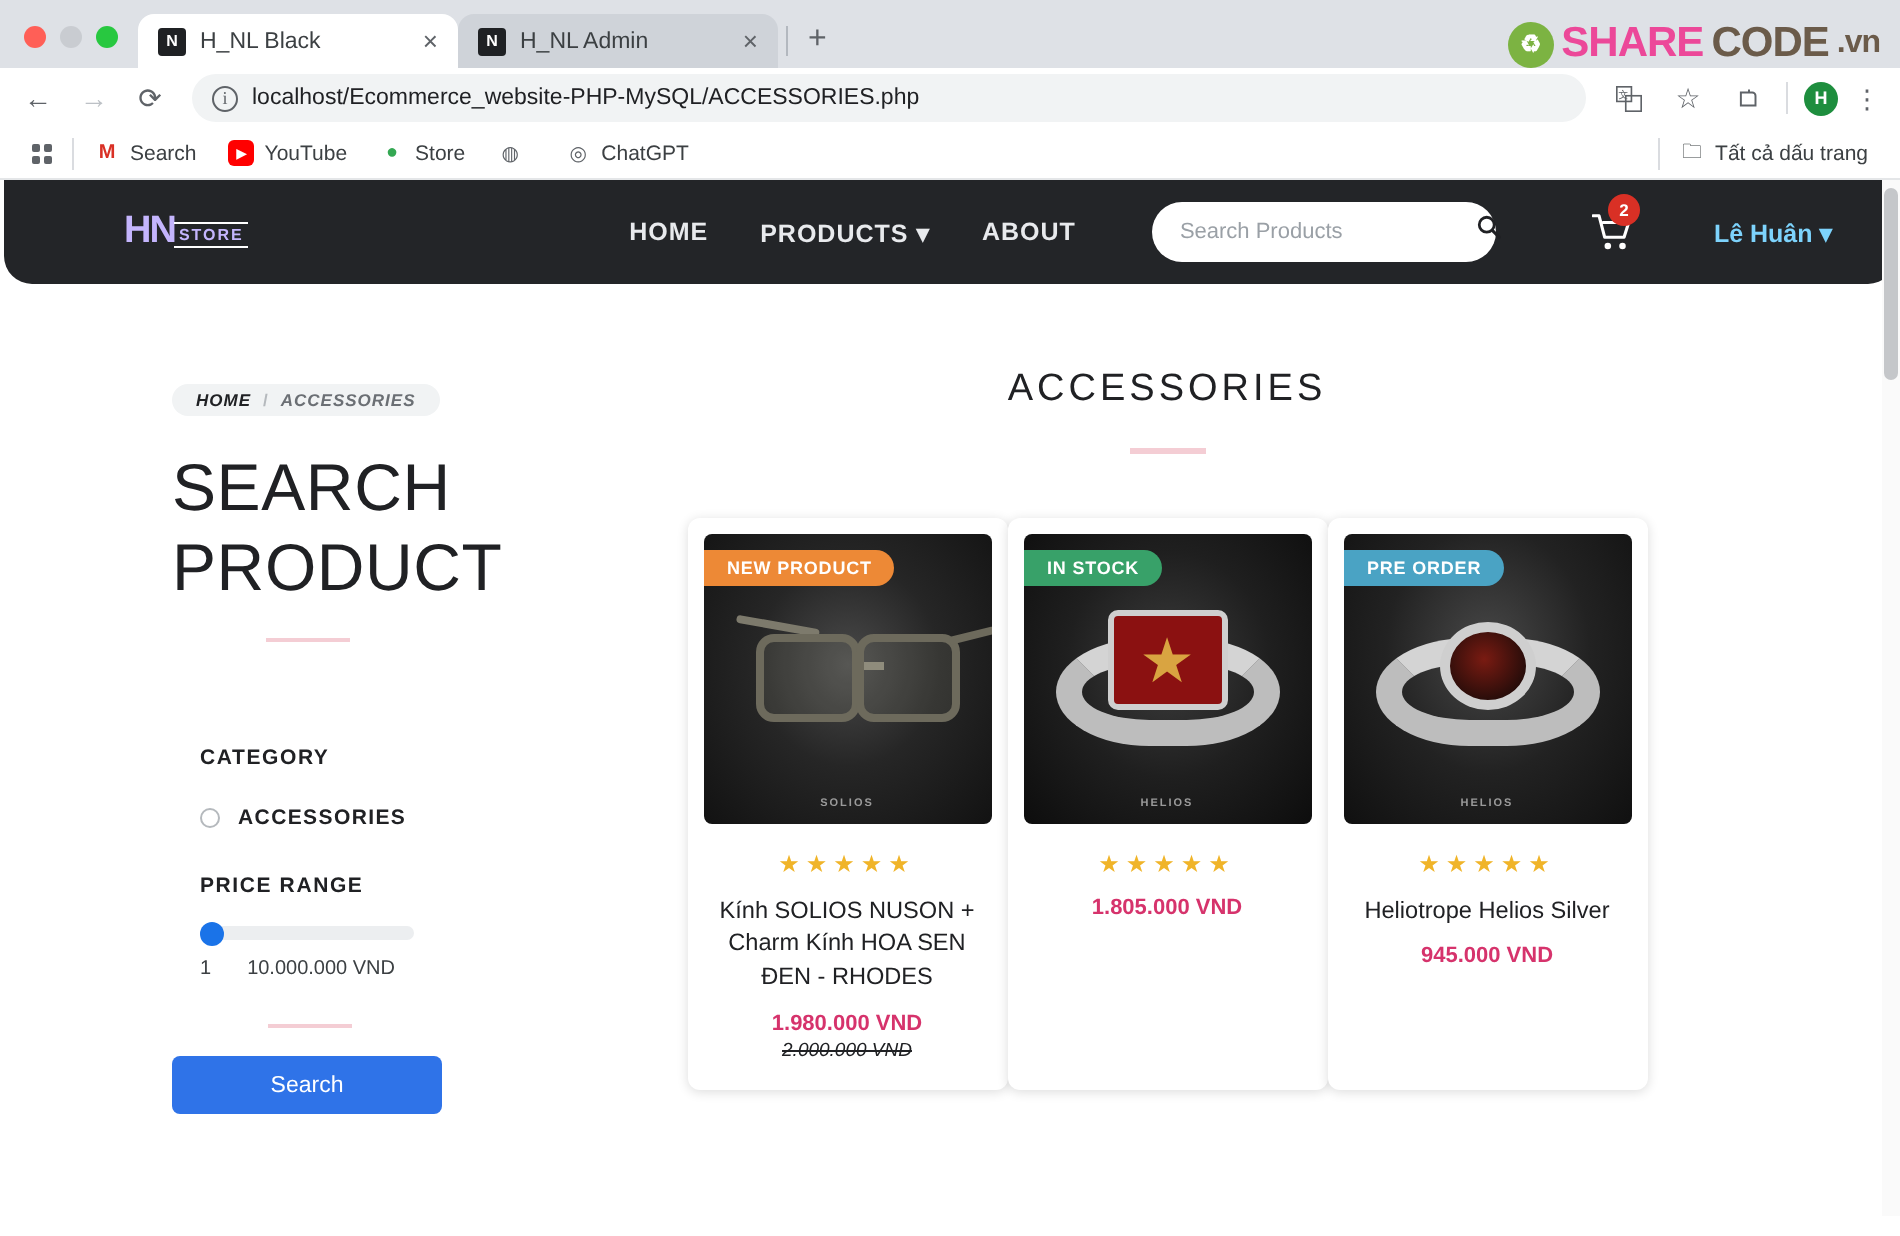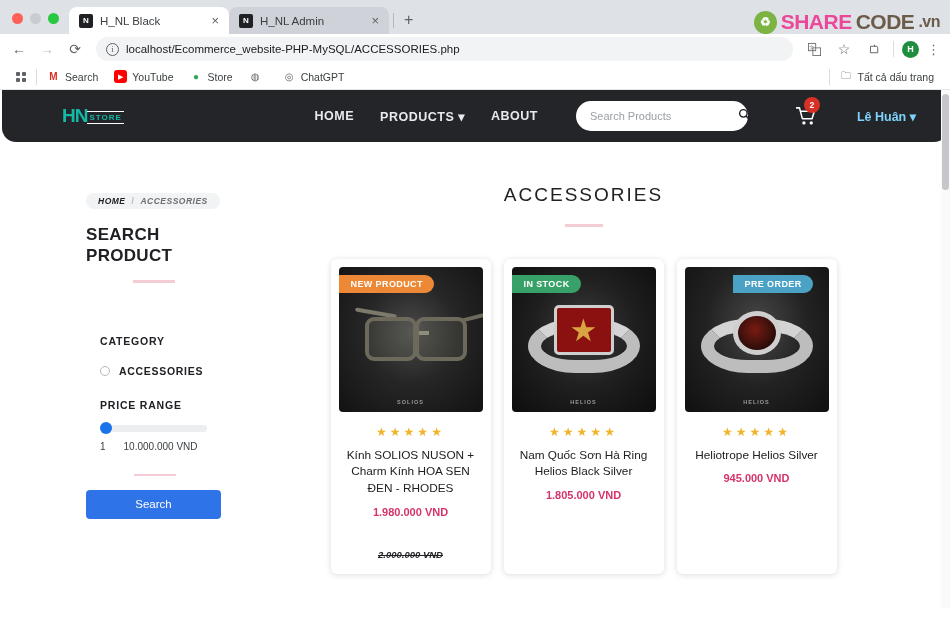--- a/index.html
+++ b/index.html
@@ -72,21 +72,21 @@
 
   
   .viewport { position:relative; height: 518px; background:#fff; overflow:hidden; }
 
   
   .site-header {
     height: 52px; background:#232528; border-radius: 0 0 14px 14px;
     display:flex; align-items:center; padding: 0 32px; position:relative;
     margin: 0 2px;
   }
-  .logo { color:#14b8a6; font-weight:bold; font-size:19px; letter-spacing:-1px;
+  .logo { color:#c4b5fd; font-weight:bold; font-size:19px; letter-spacing:-1px;
     display:flex; align-items:flex-end; margin-left: 28px; }
   .logo .hn { font-family:"Liberation Sans", sans-serif; font-style:normal; }
   .logo .store { font-size:8px; letter-spacing:1px; border-top:1px solid #fff;
     border-bottom:1px solid #fff; padding:1px 2px; margin-bottom:3px; font-weight:bold;}
   .nav { display:flex; align-items:center; gap:26px; margin-left:auto; }
   .nav a { color:#e8eaed; font-size:12.5px; font-weight:bold; letter-spacing:0.5px;
     text-decoration:none; white-space:nowrap; }
   .search-pill {
     background:#fff; border-radius: 22px; height: 30px; width: 172px;
     display:flex; align-items:center; padding: 0 14px; gap: 6px; margin-left: 12px;
@@ -107,21 +107,21 @@
   
   .content { display:flex; padding: 0; position:relative; }
   .sidebar { width: 245px; padding: 48px 0 0 86px; }
   .breadcrumb {
     background:#f1f3f4; border-radius: 11px; display:inline-flex; gap:6px;
     padding: 3px 12px; font-size: 8.5px; letter-spacing:0.5px; color:#6b6f74;
     font-style: italic; font-weight:bold;
   }
   .breadcrumb .home { color:#202124; }
   .breadcrumb .sep { font-style:normal; color:#b5b9bd; }
-  .search-title { font-size: 17px; color:#202124; letter-spacing:0.3px; margin-top:16px; line-height:1.22; font-weight:700;}
+  .search-title { font-size: 33px; color:#202124; letter-spacing:0.3px; margin-top:16px; line-height:1.22; font-weight:400;}
   .pink-rule { width:42px; height:2.5px; background:#f4cdd4; margin: 14px 0 0 47px; }
   .sec-label { font-size: 10.5px; font-weight:bold; color:#202124; letter-spacing:0.8px; }
   .cat-block { margin-top: 52px; padding-left: 14px; }
   .radio-row { display:flex; align-items:center; gap:9px; margin-top:18px; }
   .radio { width:10px;height:10px;border:1.2px solid #b5b9bd;border-radius:50%;flex:0 0 auto;}
   .radio-label { font-size:10.5px; font-weight:bold; color:#202124; letter-spacing:0.7px; }
   .price-block { margin-top: 22px; padding-left:14px; }
   .slider { position:relative; width: 107px; height:7px; background:#eceef0;
     border-radius:4px; margin-top: 14px; }
   .slider .knob { position:absolute; left:0; top:-2.5px; width:12px;height:12px;
@@ -134,48 +134,48 @@
     margin-top: 14px; width: 135px; height: 29px; background:#2f73e8; color:#fff;
     border:none; border-radius:4px; font-size:11.5px;
     font-family:"Liberation Sans", sans-serif; cursor:pointer;
     display:flex; align-items:center; justify-content:center;
   }
 
   
   .main { flex:1; padding: 42px 28px 0 0; }
   .page-title { text-align:center; font-size: 19px; color:#202124; letter-spacing:2px; font-weight:400;}
   .title-rule { width:38px;height:2.5px;background:#f4cdd4;margin: 18px auto 0 auto; }
-  .cards { display:flex; gap: 13px; margin-top: 32px; justify-content:center; }
+  .cards { display:flex; gap: 0px; margin-top: 32px; justify-content:center; }
   .card {
     width: 160px; background:#fff; border-radius: 6px;
     box-shadow: 0 1px 6px rgba(0,0,0,0.14);
     padding: 8px 8px 14px 8px; text-align:center;
   }
   .card-img {
     height: 145px; border-radius: 4px; position:relative; overflow:hidden;
   }
   .g1 { background: radial-gradient(ellipse at 50% 45%, #4a4a4a 0%, #262626 45%, #121212 100%); }
   .g2 { background: radial-gradient(ellipse at 50% 45%, #3d3d3d 0%, #1f1f1f 50%, #0d0d0d 100%); }
   .g3 { background: radial-gradient(ellipse at 50% 40%, #484848 0%, #222 50%, #101010 100%); }
   .badge {
     position:absolute; top:8px; left:0px; border-radius: 0 13px 13px 0;
     padding: 4px 11px 4px 12px; color:#fff; font-size: 9px; font-weight:bold;
     letter-spacing:0.4px; white-space:nowrap;
   }
   .badge.new { background:#ed8936; }
   .badge.stock { background:#38a169; }
-  .badge.pre { background:#4aa3c4;margin-left:48px; }
+  .badge.pre { background:#4aa3c4; }
   .brandmark {
     position:absolute; bottom:7px; left:0; right:0; text-align:center;
     color:#9a9a9a; font-size:5.5px; letter-spacing:1px; font-weight:bold;
   }
   .stars { margin-top: 13px; font-size: 12px; color:#f0b429; letter-spacing:3px; }
   .pname { margin-top: 8px; font-size: 11.8px; color:#202124; line-height:1.42; }
   .pprice { margin-top: 9px; font-size: 11px; font-weight:bold; color:#d6336c; }
-  .pold { margin-top: 31px; font-size: 9.5px; font-weight:bold; font-style:italic;
+  .pold { margin-top: 2px; font-size: 9.5px; font-weight:normal; font-style:italic;
     color:#202124; text-decoration: line-through; }
 
   
   .glasses { position:absolute; left:12px; right:12px; top:42px; height:62px; }
   .lens { position:absolute; width:52px;height:44px;border:4px solid #6d6a5c;
     border-radius:9px; background:rgba(180,180,160,0.12); top:8px; }
   .lens.l { left:14px; } .lens.r { left:64px; }
   .bridge { position:absolute; left:64px; top:22px; width:14px;height:4px;background:#8a8778; }
   .temple { position:absolute; left:110px; top:4px; width:46px;height:4px;
     background:#6d6a5c; transform: rotate(-14deg); border-radius:2px;}
@@ -407,21 +407,20 @@
               <span class="badge stock">IN STOCK</span>
               <div class="ring-body">
                 <span class="ring-band"></span>
                 <span class="ring-face">
                     <span class="star-gold">★</span>
                   </span>
               </div>
               <div class="brandmark">HELIOS</div>
             </div>
             <div class="stars">★★★★★</div>
-            <div class="pname">Nam Quốc Sơn Hà Ring Helios Black Silver</div>
             <div class="pprice">1.805.000 VND</div>
             <div class="pold"></div>
           </div>
 
           <div class="card">
             <div class="card-img g3">
               <span class="badge pre">PRE ORDER</span>
               <div class="ring-body">
                 <span class="ring-band"></span>
                 <span class="oval-face"></span>

